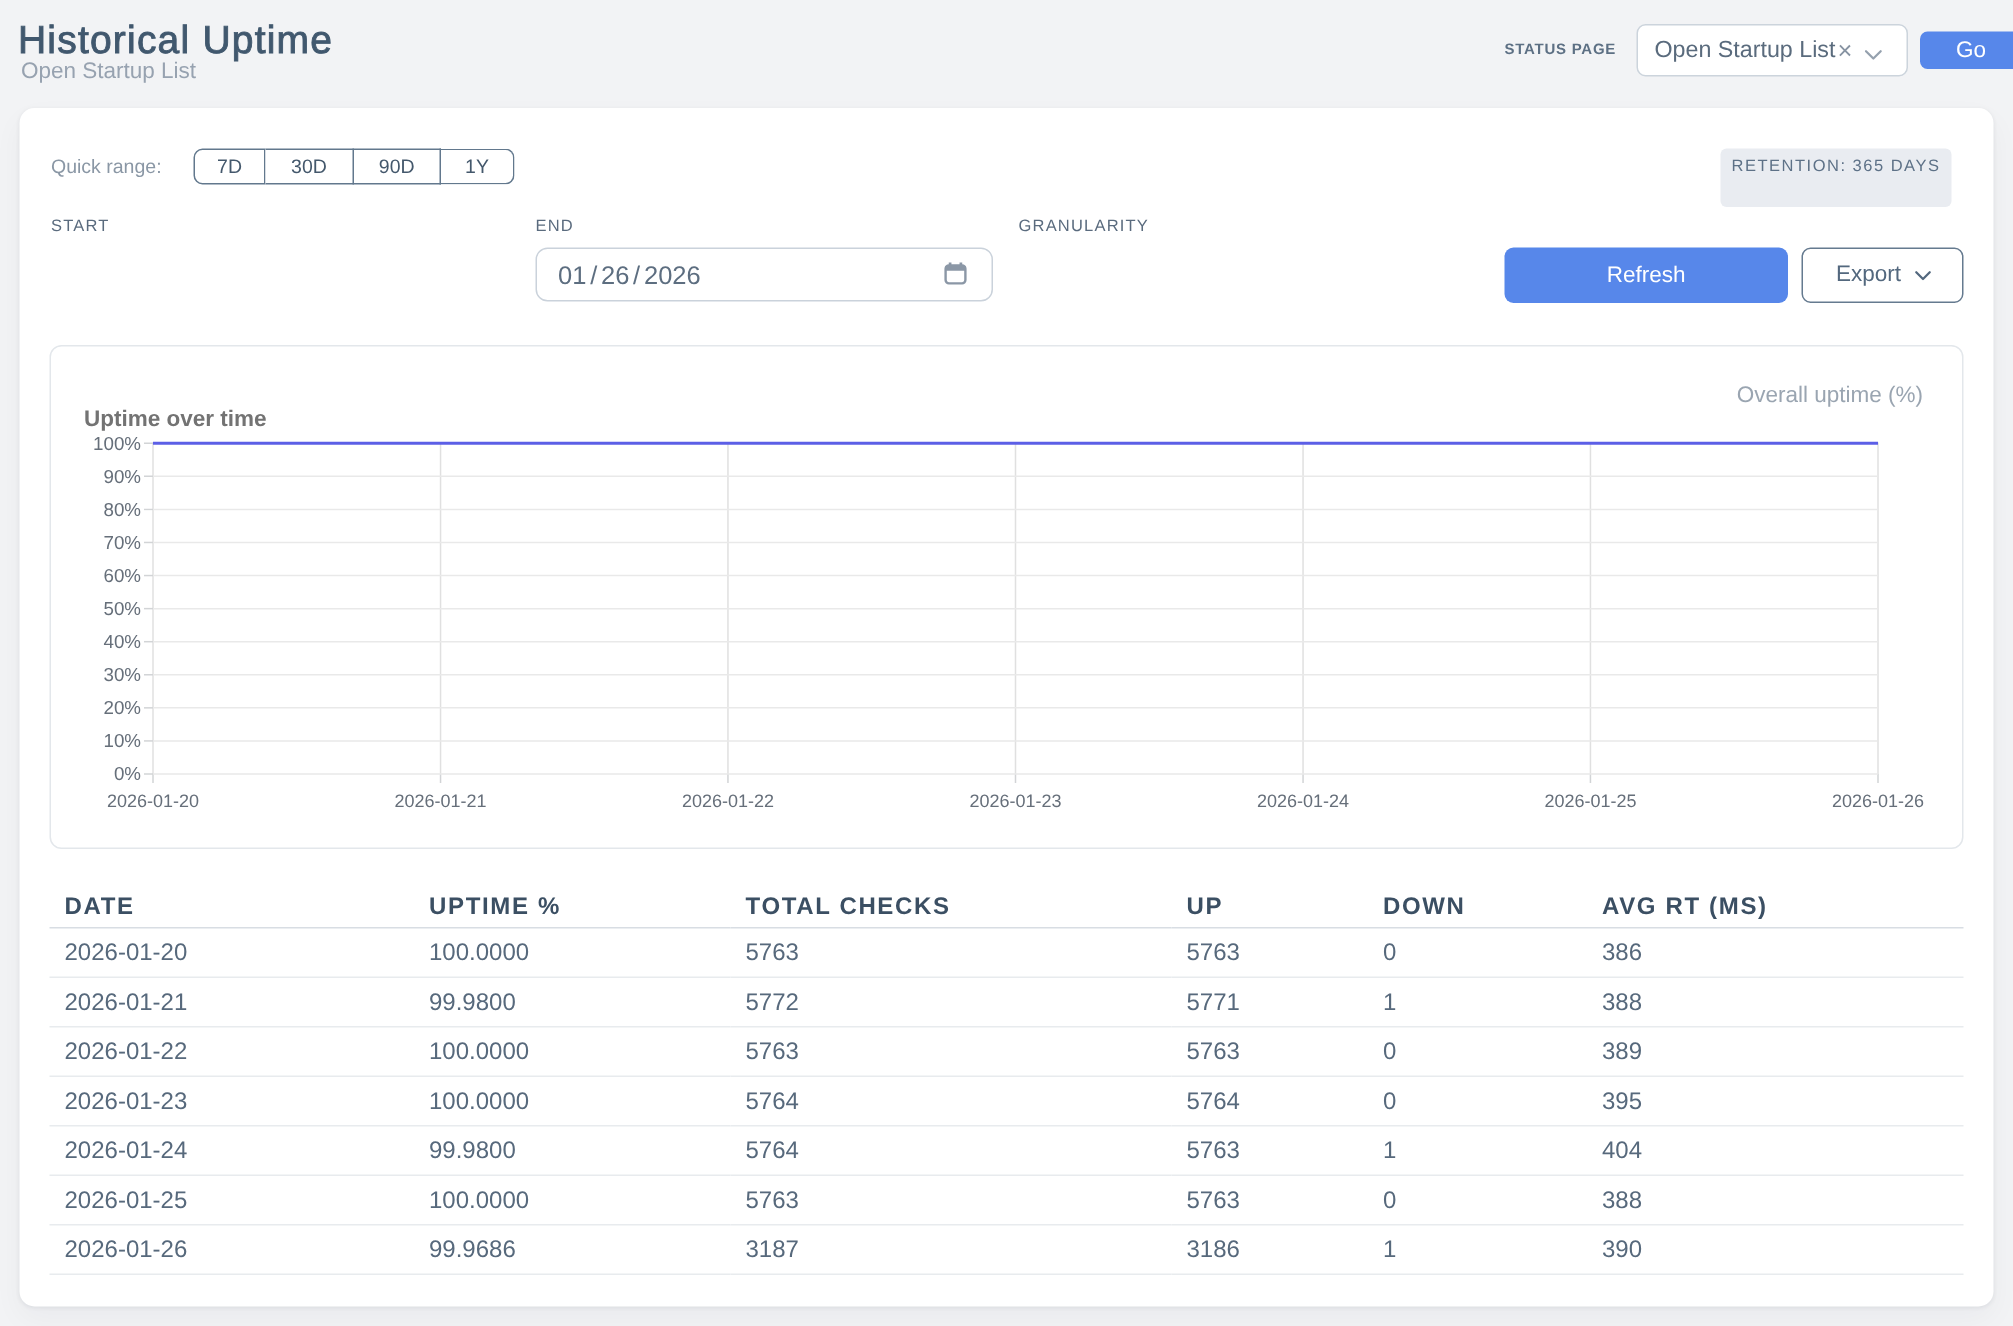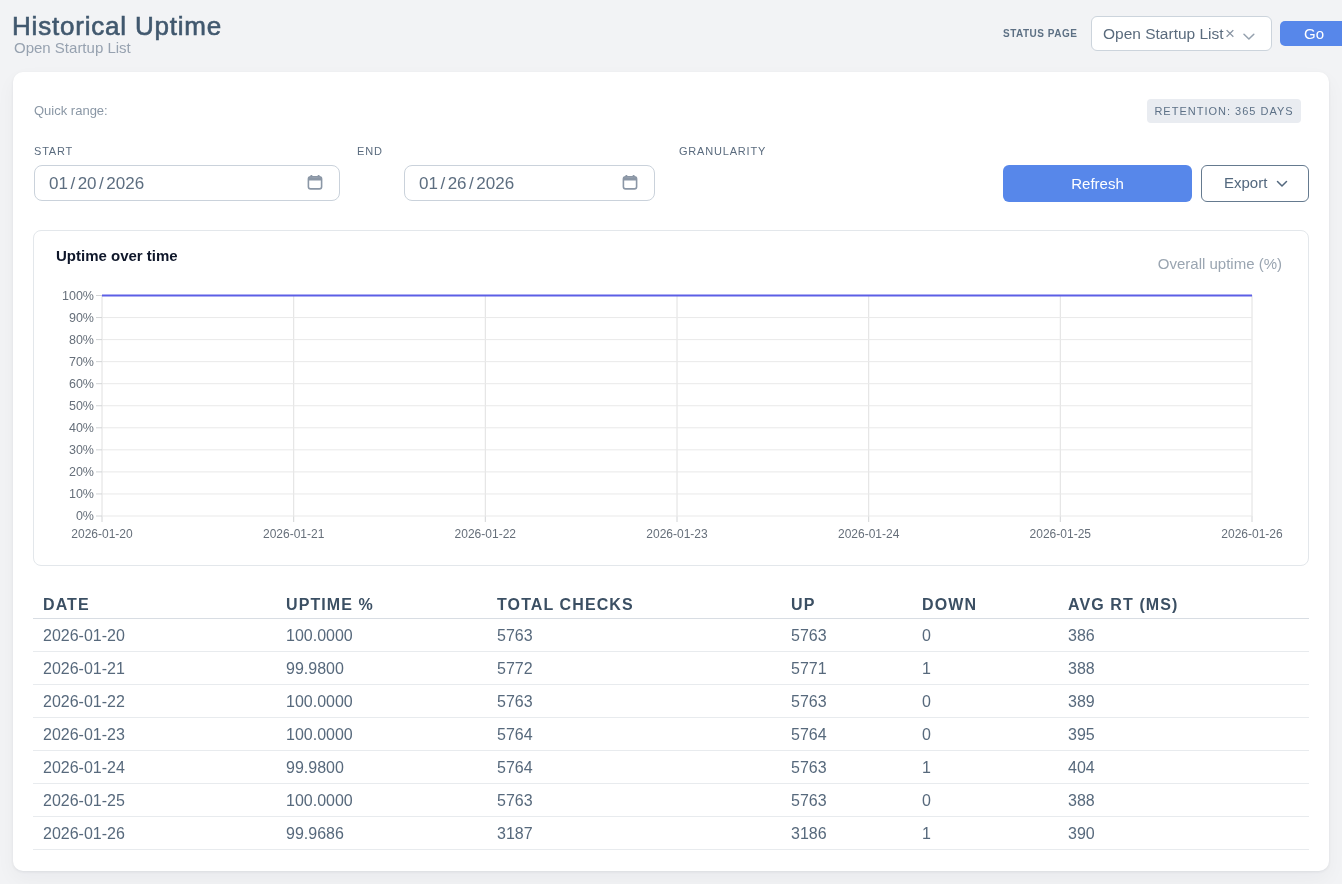--- a/index.html
+++ b/index.html
@@ -17,32 +17,32 @@
   .sp-select .x { position:absolute; left:133px; top:7px; font-size:17px; color:#8793a2; }
   .go-btn { position:absolute; left:1280px; top:21px; width:68px; height:25px; background:#5787ea; border-radius:5px; color:#fff; font-size:15px; text-align:center; line-height:25px; }
 
   .card { position:absolute; left:13px; top:72px; width:1316px; height:799px; background:#fff; border-radius:10px; box-shadow:0 1px 3px rgba(16,24,40,.07), 0 8px 20px rgba(16,24,40,.04); }
 
   .qr-label { position:absolute; left:21px; top:31px; font-size:13px; color:#8a97a5; }
   .qr-group { position:absolute; left:116px; top:27px; height:24px; display:flex; }
   .qr-btn { height:24px; border:1px solid #62788d; border-left:none; background:#fff; color:#44586c; font-size:13px; text-align:center; line-height:22px; }
   .qr-btn:first-child { border-left:1px solid #62788d; border-radius:6px 0 0 6px; }
   .qr-btn:last-child { border-radius:0 6px 6px 0; }
-  .retention { position:absolute; left:1134px; top:27px; width:154px; height:24px; background:#e9ecf1; border-radius:4px; color:#5d7187; font-size:11px; font-weight:500; letter-spacing:1px; text-align:center; line-height:24px; }
+  .retention { position:absolute; left:1134px; top:27px; width:154px; height:39px; background:#e9ecf1; border-radius:4px; color:#5d7187; font-size:11px; font-weight:500; letter-spacing:1px; text-align:center; line-height:24px; }
 
   .flabel { position:absolute; font-size:11px; top:73px; color:#5a6b7e; letter-spacing:0.8px; font-weight:500; }
   .input { position:absolute; top:93px; height:36px; background:#fff; border:1px solid #cad2db; border-radius:8px; }
   .input .val { position:absolute; left:14px; top:8px; font-size:17px; color:#5d6e80; white-space:nowrap; }
   .input .val .sl { margin:0 2.5px; }
   .chev { stroke:#95a1ae; stroke-width:1.5; fill:none; stroke-linecap:round; stroke-linejoin:round; }
   .refresh-btn { position:absolute; left:990px; top:93px; width:189px; height:37px; background:#5787ea; border-radius:6px; color:#fff; font-size:15px; text-align:center; line-height:37px; }
   .export-btn { position:absolute; left:1188px; top:93px; width:108px; height:37px; background:#fff; border:1px solid #657a8f; border-radius:6px; color:#53687e; font-size:15px; }
 
   .chart-card { position:absolute; left:20px; top:158px; width:1276px; height:336px; border:1px solid #e3e7eb; border-radius:8px; background:#fff; }
-  .chart-title { position:absolute; left:22px; top:16px; font-size:15px; font-weight:700; color:#0f172a; }
+  .chart-title { position:absolute; left:22px; top:40px; font-size:15px; font-weight:700; color:#737373; }
   .chart-note { position:absolute; right:26px; top:24px; font-size:15px; color:#9aa5b1; }
 
   table.data { position:absolute; left:20px; top:524px; width:1276px; border-collapse:collapse; table-layout:fixed; }
   table.data th { font-size:16px; font-weight:700; color:#3b4f63; letter-spacing:1.1px; text-align:left; line-height:14px; padding:2px 0 6px 10px; border-bottom:1px solid #d8dde3; }
   table.data td { font-size:16px; color:#57697c; padding:2px 0 0 10px; height:30px; line-height:30px; border-bottom:1px solid #e8ebee; }
 </style>
 </head>
 <body>
   <div class="hdr-title">Historical Uptime</div>
   <div class="hdr-sub">Open Startup List</div>
@@ -51,35 +51,33 @@
     <span class="txt">Open Startup List</span>
     <span class="x">×</span>
     <svg style="position:absolute;left:151px;top:16px" width="12" height="8">
       <path class="chev" d="M1 1.2 L5.9 6 L10.8 1.2"></path>
     </svg>
   </div>
   <div class="go-btn">Go</div>
 
   <div class="card">
     <div class="qr-label">Quick range:</div>
+    <div class="qr-group">
+      <div class="qr-btn" style="width:48px">7D</div>
+      <div class="qr-btn" style="width:59px">30D</div>
+      <div class="qr-btn" style="width:58px">90D</div>
+      <div class="qr-btn" style="width:49px">1Y</div>
+    </div>
     <div class="retention">RETENTION: 365 DAYS</div>
 
     <div class="flabel" style="left:21px;">START</div>
     <div class="flabel" style="left:344px;">END</div>
     <div class="flabel" style="left:666px;text-align:center;">GRANULARITY</div>
 
-    <div class="input" style="left:21px; width:306px;">
-      <span class="val">01<span class="sl">/</span>20<span class="sl">/</span>2026</span>
-      <svg style="position:absolute;right:16px;top:8px" width="16" height="16" viewBox="0 0 16 16">
-        <path fill="#8b97a6" d="M3.5 1h1.8v2.5H3.5zM10.7 1h1.8v2.5h-1.8z"></path>
-        <rect x="1.4" y="2.9" width="13.2" height="12" rx="2.2" fill="none" stroke="#8b97a6" stroke-width="1.6"></rect>
-        <path fill="#8b97a6" d="M1.2 3.4h13.6v3.1H1.2z"></path>
-      </svg>
-    </div>
-    <div class="input" style="left:344px; width:251px;margin-left:47px;">
+    <div class="input" style="left:344px; width:305px;">
       <span class="val">01<span class="sl">/</span>26<span class="sl">/</span>2026</span>
       <svg style="position:absolute;right:16px;top:8px" width="16" height="16" viewBox="0 0 16 16">
         <path fill="#8b97a6" d="M3.5 1h1.8v2.5H3.5zM10.7 1h1.8v2.5h-1.8z"></path>
         <rect x="1.4" y="2.9" width="13.2" height="12" rx="2.2" fill="none" stroke="#8b97a6" stroke-width="1.6"></rect>
         <path fill="#8b97a6" d="M1.2 3.4h13.6v3.1H1.2z"></path>
       </svg>
     </div>
     <div class="refresh-btn">Refresh</div>
     <div class="export-btn">
       <span style="position:absolute;left:22px;top:8px;">Export</span>

